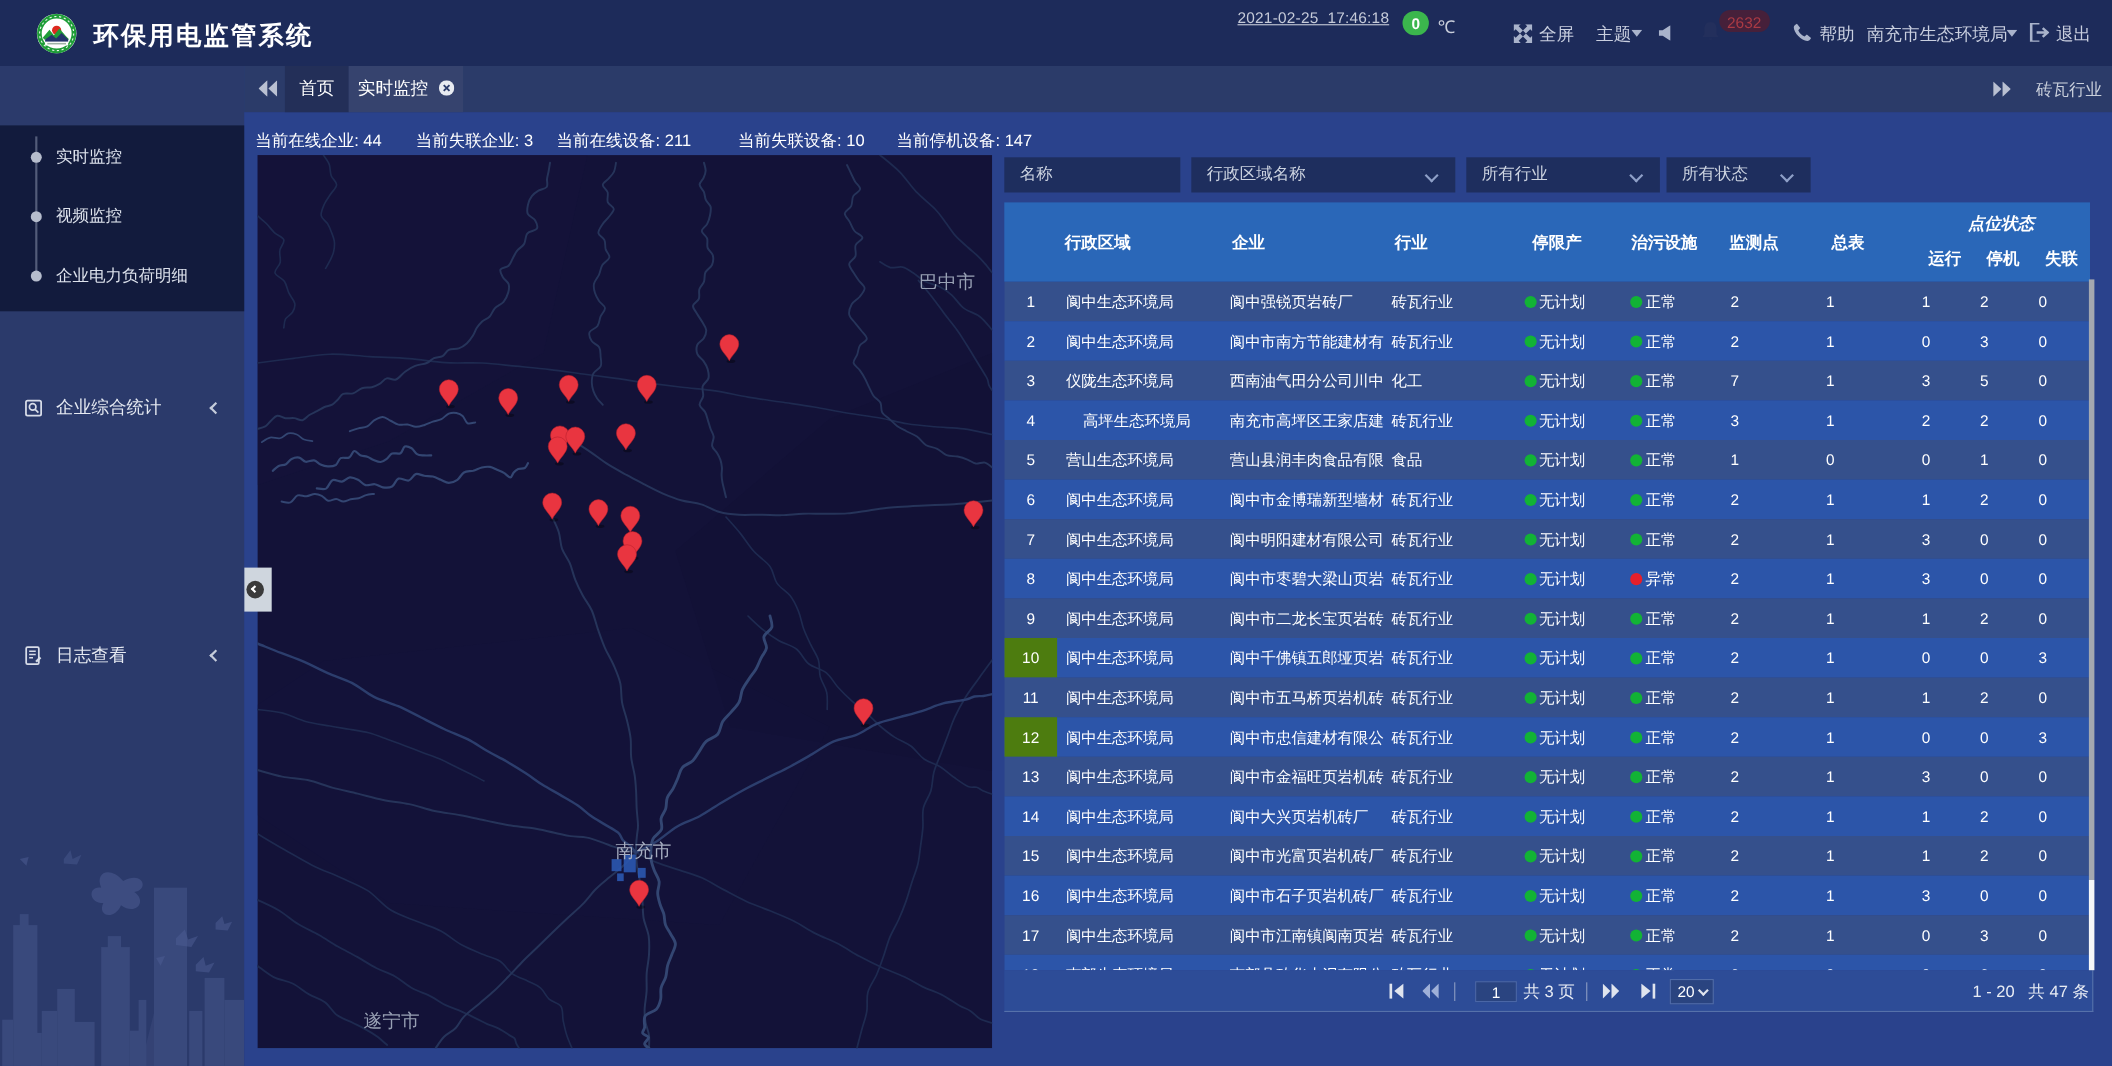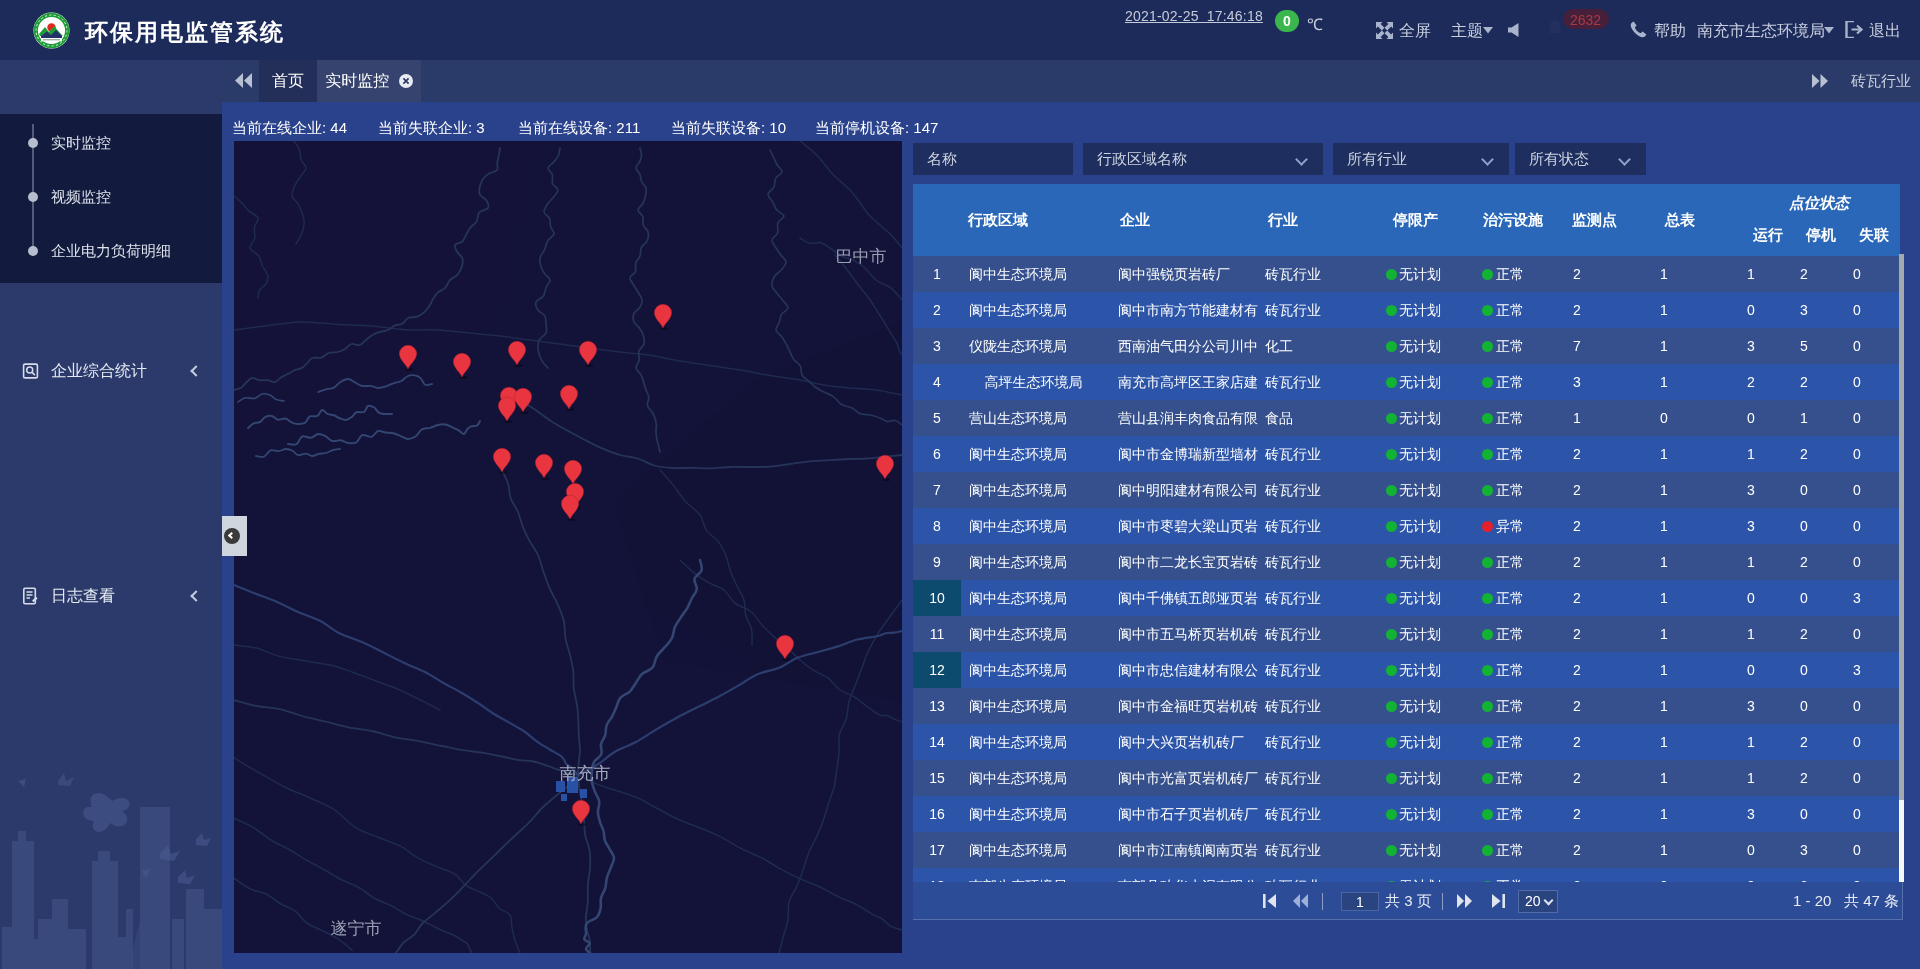--- a/index.html
+++ b/index.html
@@ -42,21 +42,21 @@
 .fchev { position:absolute; top:155px; width:9px; height:9px; border-left:2px solid #8fa0c8; border-bottom:2px solid #8fa0c8; transform:rotate(-45deg); }
 
 #thead { left:913px; top:184px; width:987px; height:72px; background:#2a67b8; z-index:6; }
 #thead span { position:absolute; color:#fff; font-size:15px; font-weight:bold; }
 #tbody { left:913px; top:256px; width:987px; height:626px; overflow:hidden; z-index:5; }
 .row { position:relative; width:987px; height:36px; }
 .row.odd { background:#35508c; }
 .row.even { background:#2c55a9; }
 .row span { position:absolute; top:0; line-height:36px; color:#fff; font-size:14px; white-space:nowrap; }
 .row .num { left:0; width:48px; text-align:center; }
-.row .num.sel { background:#0c4a6e; }
+.row .num.sel { background:#4d7c0f; }
 .row span.dotg, .row span.dotr { position:absolute; top:13px; width:11px; height:11px; border-radius:50%; line-height:normal; }
 .row span.dotg { background:#12b335; }
 .row span.dotr { background:#e5202b; }
 
 #sbtrack { left:1899px; top:254px; width:5px; height:546px; background:#a4a8b0; z-index:7; }
 #sbthumb { left:1899px; top:800px; width:5px; height:82px; background:#f6f7f8; z-index:7; }
 
 #pager { left:913px; top:882px; width:990px; height:38px; background:#2d4c97; border-bottom:1px solid #5671aa; border-right:1px solid #5671aa; z-index:6; }
 #pager .ptx { position:absolute; color:#e8ecf4; font-size:15px; top:10px; }
 #pager .sep { position:absolute; top:11px; width:1px; height:17px; background:#8d9cc2; }
@@ -196,21 +196,21 @@
         <path d="M0 0 L0 14 L7.5 7 Z"></path>
         <path d="M8.5 0 L8.5 14 L16 7 Z"></path>
       </g>
     </svg>
   <span class="abs" style="left:1629px;top:12px;color:#c9cfdb;font-size:15px;">砖瓦行业</span>
 </div>
 
 <div id="stats" class="abs">
 <span style="left:10px">当前在线企业: 44</span>
 <span style="left:156px">当前失联企业: 3</span>
-<span style="left:296px">当前在线设备: 211</span>
+<span style="left:284px">当前在线设备: 211</span>
 <span style="left:449px">当前失联设备: 10</span>
 <span style="left:593px">当前停机设备: 147</span>
 </div>
 <svg id="map" class="abs" width="668" height="812" viewBox="0 0 668 812">
 <rect x="0" y="0" width="668" height="812" fill="#131238"></rect>
 <polygon points="0,0 300,0 260,180 120,260 0,300" fill="#15143c" opacity="0.42"></polygon>
 <polygon points="668,180 668,560 430,520 380,360 520,240" fill="#100e32" opacity="0.22"></polygon>
 <polygon points="60,460 340,430 520,520 420,700 120,680 0,600 0,500" fill="#15143c" opacity="0.3"></polygon>
 <path d="M 0 189 C 5.5 188.3 22 186.1 33 184.8 C 44 183.5 54.5 181.3 66 181 C 77.5 180.7 90 182.5 102 183.2 C 114 183.9 126.5 184.1 138 185 C 149.5 185.9 159.9 188 170.9 188.7 C 181.9 189.4 193.3 188.5 204 189 C 214.7 189.5 224.7 190.9 235 191.9 C 245.3 192.9 255.8 193.8 266 195 C 276.2 196.2 286 197.7 296 199 C 306 200.3 316 201.6 326 203 C 336 204.4 346 206 356 207.3 C 366 208.6 376 209.8 386 211 C 396 212.2 406.2 212.8 416.2 214.3 C 426.2 215.8 436 218.3 446 220 C 456 221.7 466 223 476 224.5 C 486 226 496 227.3 506 229 C 516 230.7 525.9 232.8 535.9 234.5 C 545.9 236.2 556.9 237.4 566 239 C 575.1 240.6 582.5 242.9 590.8 244.2 C 599.1 245.5 607.4 246.2 616 247 C 624.6 247.8 633.5 247.7 642.2 248.9 C 650.9 250.1 663.7 253.2 668 254 " fill="none" stroke="#1e2a50" stroke-width="1.5" opacity="1" stroke-linejoin="round" stroke-linecap="round"></path>
 <path d="M 0 55 C 1.3 56.2 5.5 59.6 8.1 62.2 C 10.7 64.8 12.8 67.9 15.4 70.4 C 18.1 72.9 23.2 74.3 24 77 C 24.8 79.7 20.9 83.3 20.4 86.7 C 19.8 90.1 21.4 94.2 20.7 97.6 C 20 101 15.4 104.2 16 107 C 16.6 109.8 22.4 111.7 24.5 114.7 C 26.6 117.8 27 121.9 28.6 125.3 C 30.2 128.7 33.5 132.1 34 135 C 34.5 137.9 33.3 140.6 31.9 142.9 C 30.5 145.2 26.9 146.6 25.6 148.9 C 24.3 151.2 24.3 155.7 24 157 " fill="none" stroke="#1e2a50" stroke-width="1.5" opacity="1" stroke-linejoin="round" stroke-linecap="round"></path>

